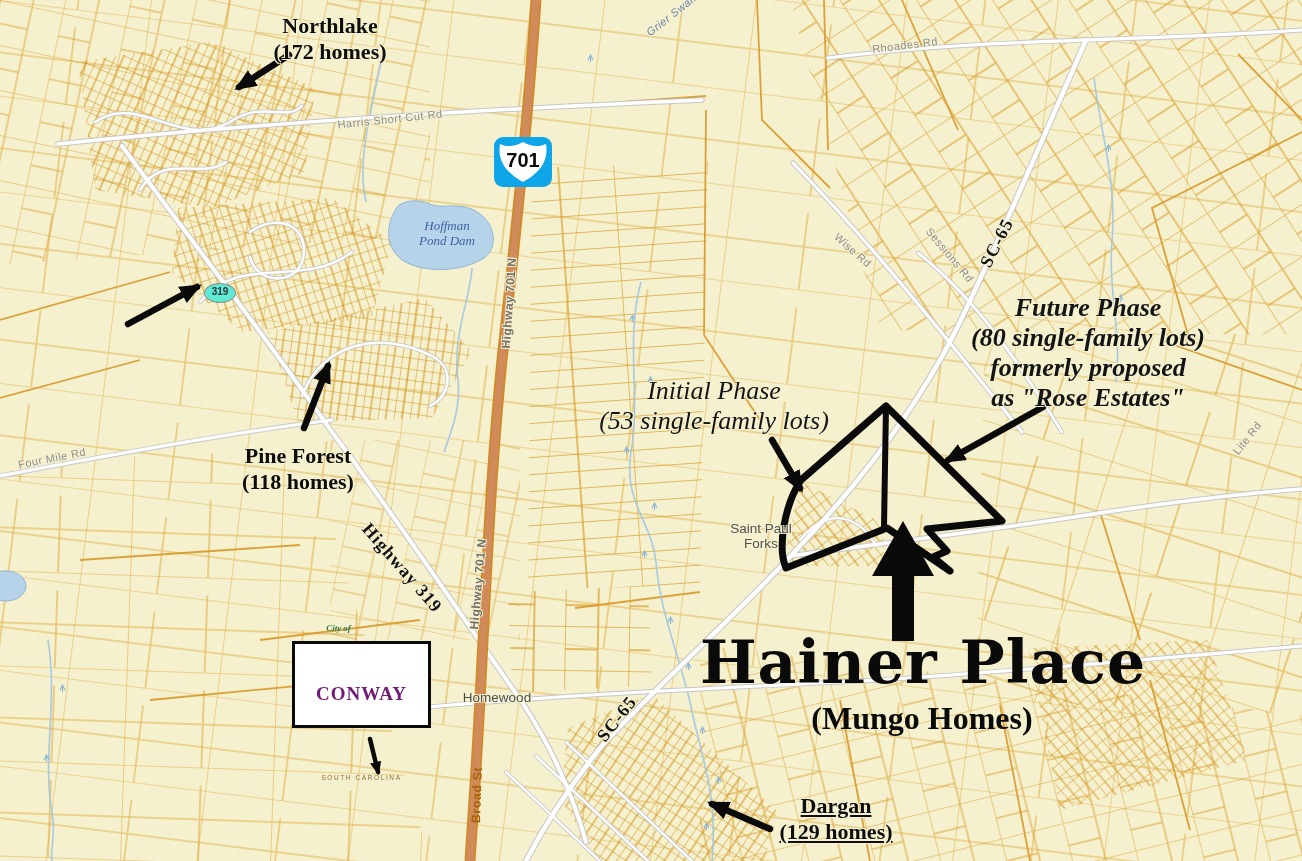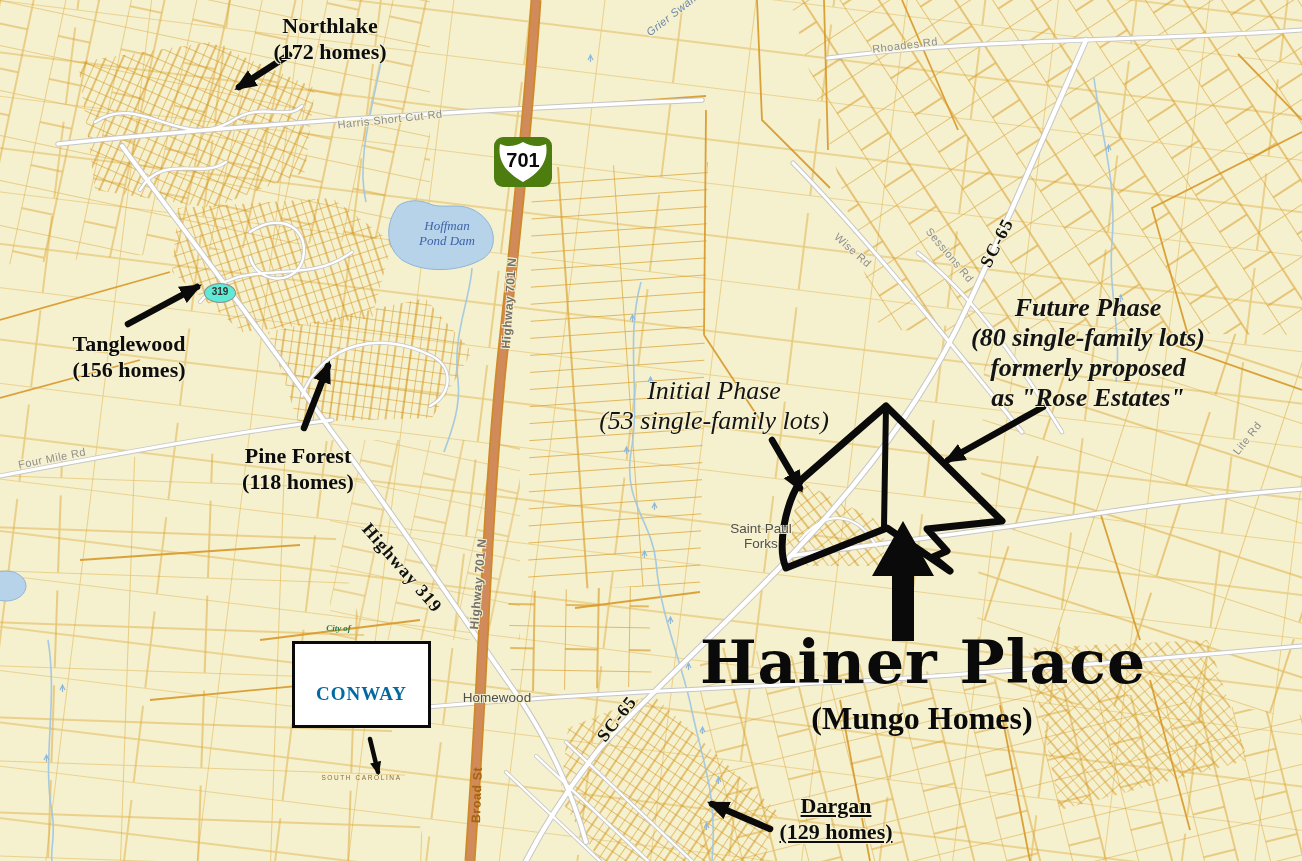--- a/index.html
+++ b/index.html
@@ -17,35 +17,35 @@
   .water-lbl{font:italic 13px "Liberation Serif",serif;color:#3e63a8;line-height:15px;}
   .place-lbl{font:13.5px "Liberation Sans",sans-serif;color:#4f4f4f;line-height:15px;}
   .hwy-lbl{font:bold 18px "Liberation Serif",serif;color:#121212;letter-spacing:1px;}
   .vroad-lbl{font:bold 12px "Liberation Sans",sans-serif;color:#73706a;letter-spacing:.5px;}
   .broad-lbl{font:bold 12.5px "Liberation Sans",sans-serif;color:#a8630f;letter-spacing:.5px;}
   .title-main{font:bold 60px "DejaVu Serif",serif;line-height:60px;color:#0a0a0a;
               letter-spacing:1px;transform:translate(-50%,0);}
   .title-sub{font:bold 32px "Liberation Serif",serif;color:#0a0a0a;transform:translate(-50%,0);}
   
   .us-shield{position:absolute;left:494px;top:137px;width:58px;height:50px;
-             background:#4d7c0f;border-radius:9px;}
+             background:#0ea5e9;border-radius:9px;}
   .us-shield svg{position:absolute;left:0;top:0;}
   .us-shield .num{position:absolute;left:0;top:12px;width:100%;text-align:center;
                   font:bold 20px "Liberation Sans",sans-serif;color:#0a0a0a;}
   
   .oval-shield{position:absolute;left:204px;top:283px;width:30px;height:18px;
                background:#5eead4;border:1.5px solid #8f8f8f;border-radius:50%;
                font:bold 10px "Liberation Sans",sans-serif;color:#333;text-align:center;
                line-height:16px;}
   
   .conway{position:absolute;left:292px;top:641px;width:133px;height:81px;background:#fff;
           border:3px solid #0a0a0a;display:flex;flex-direction:column;align-items:center;
           justify-content:center;gap:35px;}
   .conway .cityof{font:italic bold 9px "Liberation Serif",serif;color:#2a7a4e;margin:-1px 0 -3px -46px;}
-  .conway .cname{font:bold 19px "Liberation Serif",serif;color:#0369a1;letter-spacing:1px;line-height:18px;margin-top:20px;}
+  .conway .cname{font:bold 19px "Liberation Serif",serif;color:#701a75;letter-spacing:1px;line-height:18px;margin-top:20px;}
   .conway .cstate{font:6.5px "Liberation Sans",sans-serif;color:#8a6d3f;letter-spacing:1.6px;margin-top:1px;}
 </style>
 </head>
 <body>
 
 <div id="stage">
 
   <svg class="base" width="1302" height="861" viewBox="0 0 1302 861">
     <defs>
       <path id="cell-lg" d="M0 0H150M0 0V95M78 18V95M0 52H78M78 52H150" stroke="#dca32e" stroke-width="1.7" fill="none"></path>
@@ -288,24 +288,20 @@
     <svg width="58" height="50" viewBox="0 0 58 50">
       <path d="M29,5 C21,10 12,10 6,7 C4,19 7,33 29,45 C51,33 54,19 52,7 C46,10 37,10 29,5 Z" fill="#ffffff"></path>
     </svg>
     <span class="num">701</span>
   </div>
   <div class="oval-shield">319</div>
 
   <div class="lbl callout halo" style="left:330px;top:13px;">
     <div>Northlake</div>
     <div>(172 homes)</div>
-  </div>
-  <div class="lbl callout halo" style="left:129px;top:331px;">
-    <div>Tanglewood</div>
-    <div>(156 homes)</div>
   </div>
   <div class="lbl callout halo" style="left:298px;top:443px;">
     <div>Pine Forest</div>
     <div>(118 homes)</div>
   </div>
   <div class="lbl callout halo" style="left:836px;top:793px;text-decoration:underline;">
     <div>Dargan</div>
     <div>(129 homes)</div>
   </div>
 

